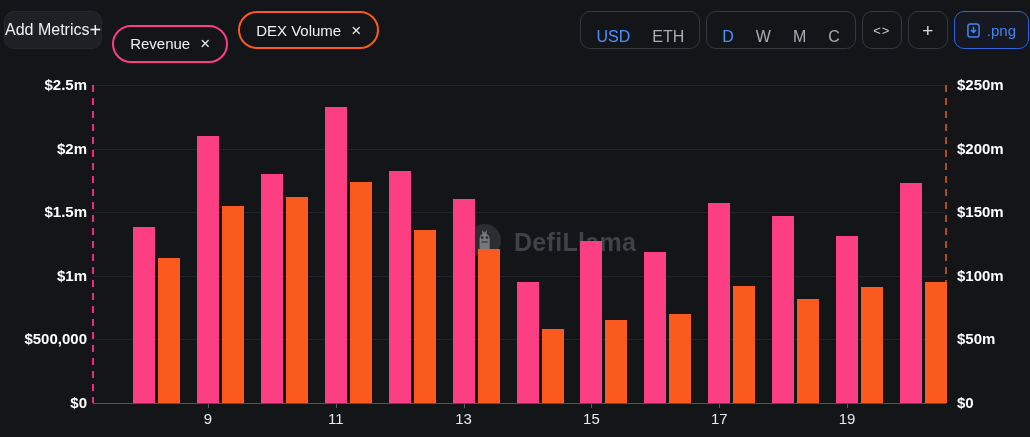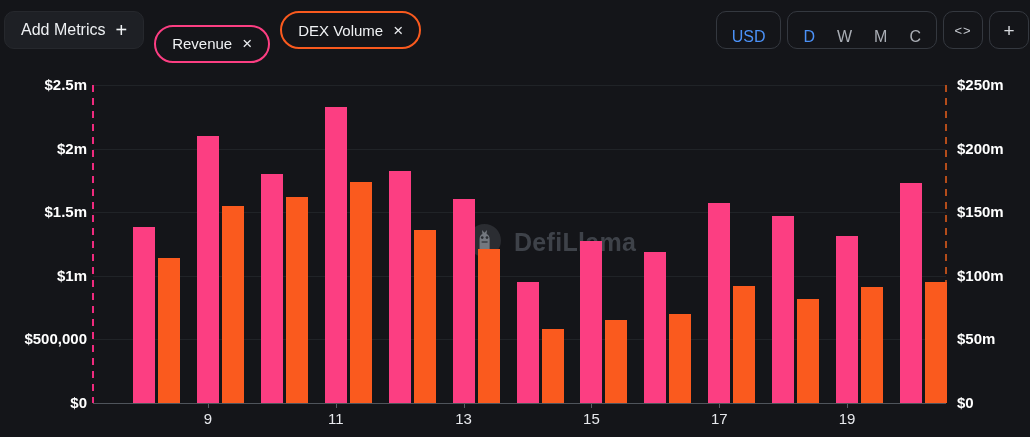--- a/index.html
+++ b/index.html
@@ -11,21 +11,21 @@
   
   #toolbar{
     position:absolute;top:11px;left:4px;width:1025px;height:38px;
     display:flex;justify-content:space-between;align-items:center;
   }
   .tb-left{display:flex;align-items:center;gap:10px;}
   .tb-right{display:flex;align-items:center;gap:6px;}
   .btn{box-sizing:border-box;height:38px;background:transparent;border:1px solid #34383f;
        border-radius:10px;color:#eef0f3;display:flex;align-items:center;cursor:pointer;
        font-family:"Liberation Sans",sans-serif;}
-  #add-metrics{background:#1e2025;border:1px solid #26282d;padding:0 16px;gap:10px;font-size:16px;}
+  #add-metrics{background:#1e2025;border:1px solid #26282d;padding:0 0;font-size:16px;}
   #add-metrics .plus{font-size:20px;font-weight:300;color:#f0f2f4;line-height:1;}
   .pill{box-sizing:border-box;height:38px;border-radius:19px;border:2px solid;background:transparent;
         display:flex;align-items:center;gap:10px;padding:0 16px;font-size:15px;color:#f0f2f4;cursor:pointer;}
   .pill-pink{border-color:#fc3e82;margin-top:27px;}
   .pill-orange{border-color:#fa5a1e;}
   .pill .x{font-size:17px;line-height:1;color:#eceef1;}
   .seg{box-sizing:border-box;height:38px;border:1px solid #34383f;border-radius:10px;
        display:flex;align-items:center;padding:16px 4px;}
   .seg button{background:none;border:none;height:100%;padding:0 11px;font-size:16px;
        color:#a9adb4;cursor:pointer;font-family:"Liberation Sans",sans-serif;}
@@ -140,29 +140,39 @@
         <span class="x">×</span>
       </div>
       <div class="pill pill-orange">
         <span>DEX Volume</span>
         <span class="x">×</span>
       </div>
     </div>
     <div class="tb-right">
       <div class="seg">
         <button class="sel" style="font-weight:500;">USD</button>
+        <button>ETH</button>
       </div>
       <div class="seg">
         <button class="sel" style="font-weight:500;">D</button>
         <button>W</button>
         <button>M</button>
         <button>C</button>
       </div>
       <button class="btn sqbtn">
         <span class="glyph-code">&lt;&gt;</span>
       </button>
       <button class="btn sqbtn">
         <span class="glyph-plus">+</span>
       </button>
+      <button class="btn dlbtn" id="png-btn">
+        <span>
+          <svg viewBox="0 0 14 16" width="13" height="15">
+              <rect x="1" y="1" width="12" height="14" rx="2.5" fill="none" stroke="#4285f4" stroke-width="1.6"></rect>
+              <path d="M7 4.5 V10 M4.6 7.8 L7 10.2 L9.4 7.8" stroke="#4285f4" stroke-width="1.6" fill="none" stroke-linecap="round" stroke-linejoin="round"></path>
+            </svg>
+        </span>
+        <span>.png</span>
+      </button>
     </div>
   </div>
 
 </div>
 
 </body></html>

